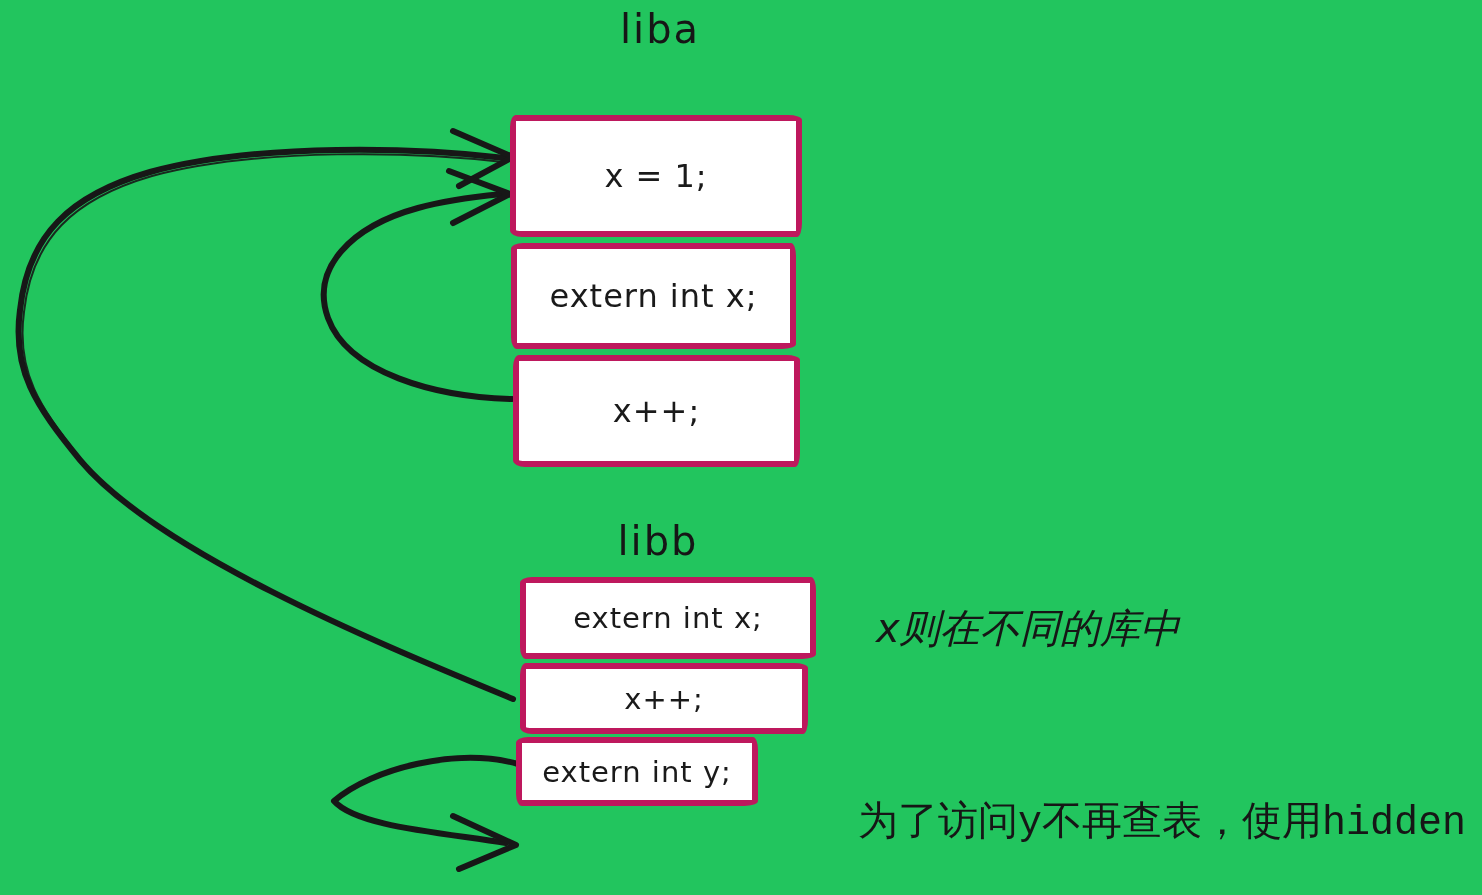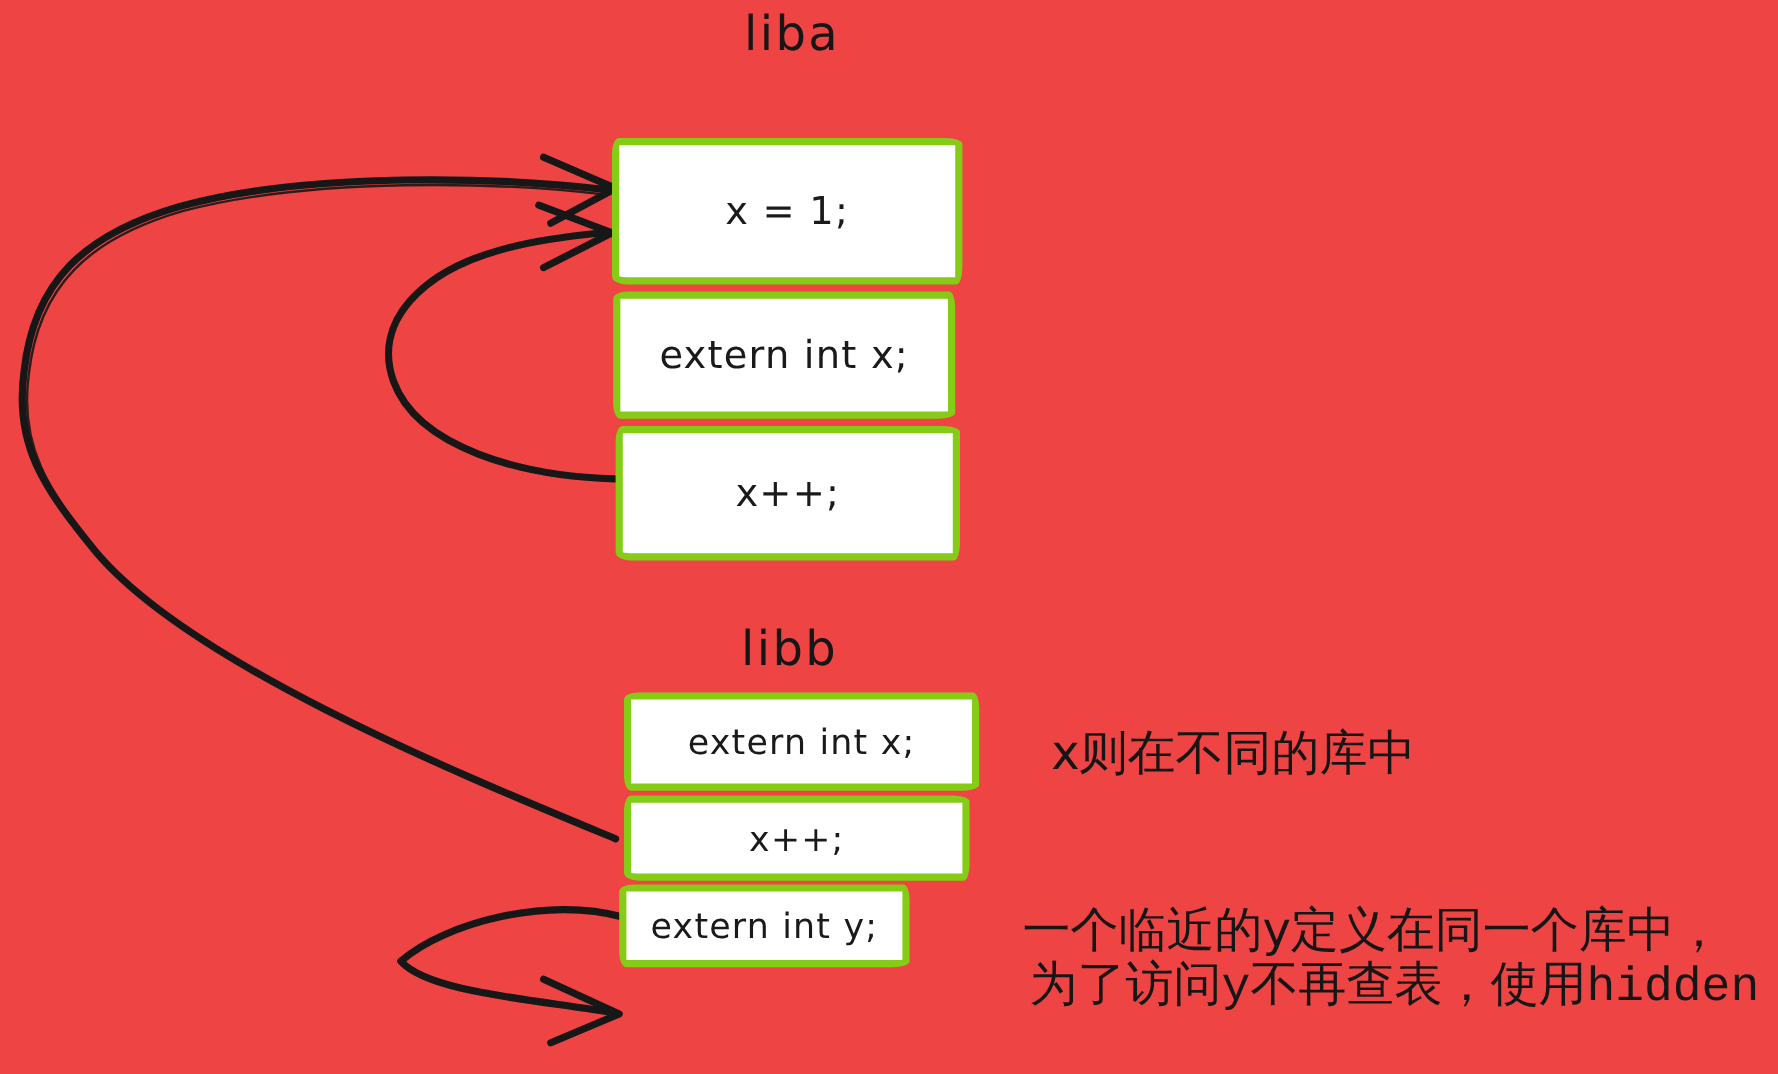--- a/index.html
+++ b/index.html
@@ -3,21 +3,21 @@
 <meta charset="utf-8">
 <style>
   * { box-sizing: border-box; margin: 0; padding: 0; }
   html, body { background: #ffffff; }
   body { font-family: "DejaVu Sans", sans-serif; }
 
   .canvas {
     position: relative;
     width: 1482px;
     height: 895px;
-    background: #ef4444;
+    background: #22c55e;
     overflow: hidden;
   }
 
   .arrow-layer {
     position: absolute;
     left: 0; top: 0;
     width: 1482px; height: 895px;
     z-index: 1;
   }
   .arrow-layer path, .arrow-layer polyline {
@@ -38,21 +38,21 @@
     text-align: center;
     font-size: 40px;
     font-weight: 500;
     color: #161616;
     letter-spacing: 2px;
     z-index: 2;
   }
 
   .cell {
     position: absolute;
-    border: 6px solid #84cc16;
+    border: 6px solid #be185d;
     background: #ffffff;
     display: flex;
     align-items: center;
     justify-content: center;
     color: #1a1a1a;
     letter-spacing: 1px;
     z-index: 2;
   }
   .cell.sketch-a { border-radius: 6px 14px 5px 12px / 12px 5px 14px 7px; }
   .cell.sketch-b { border-radius: 12px 5px 14px 6px / 6px 13px 5px 12px; }
@@ -109,17 +109,16 @@
   <div class="cell libb-cell sketch-b" style="left:520px; top:577px; width:296px; height:82px;">
     <span>extern int x;</span>
   </div>
   <div class="cell libb-cell sketch-a" style="left:520px; top:663px; width:288px; height:71px;">
     <span>x++;</span>
   </div>
   <div class="cell libb-cell sketch-b" style="left:516px; top:737px; width:242px; height:69px;">
     <span>extern int y;</span>
   </div>
 
-  <div class="annotation" style="left:876px; top:604px;">x则在不同的库中</div>
-  <div class="annotation" style="left:852px; top:751px;">一个临近的y定义在同一个库中，</div>
+  <div class="annotation" style="left:876px; top:604px;font-style:italic;">x则在不同的库中</div>
   <div class="annotation" style="left:858px; top:800px;font-family:Liberation Mono, monospace;">为了访问y不再查表，使用hidden</div>
 
 </div>
 
 </body></html>

